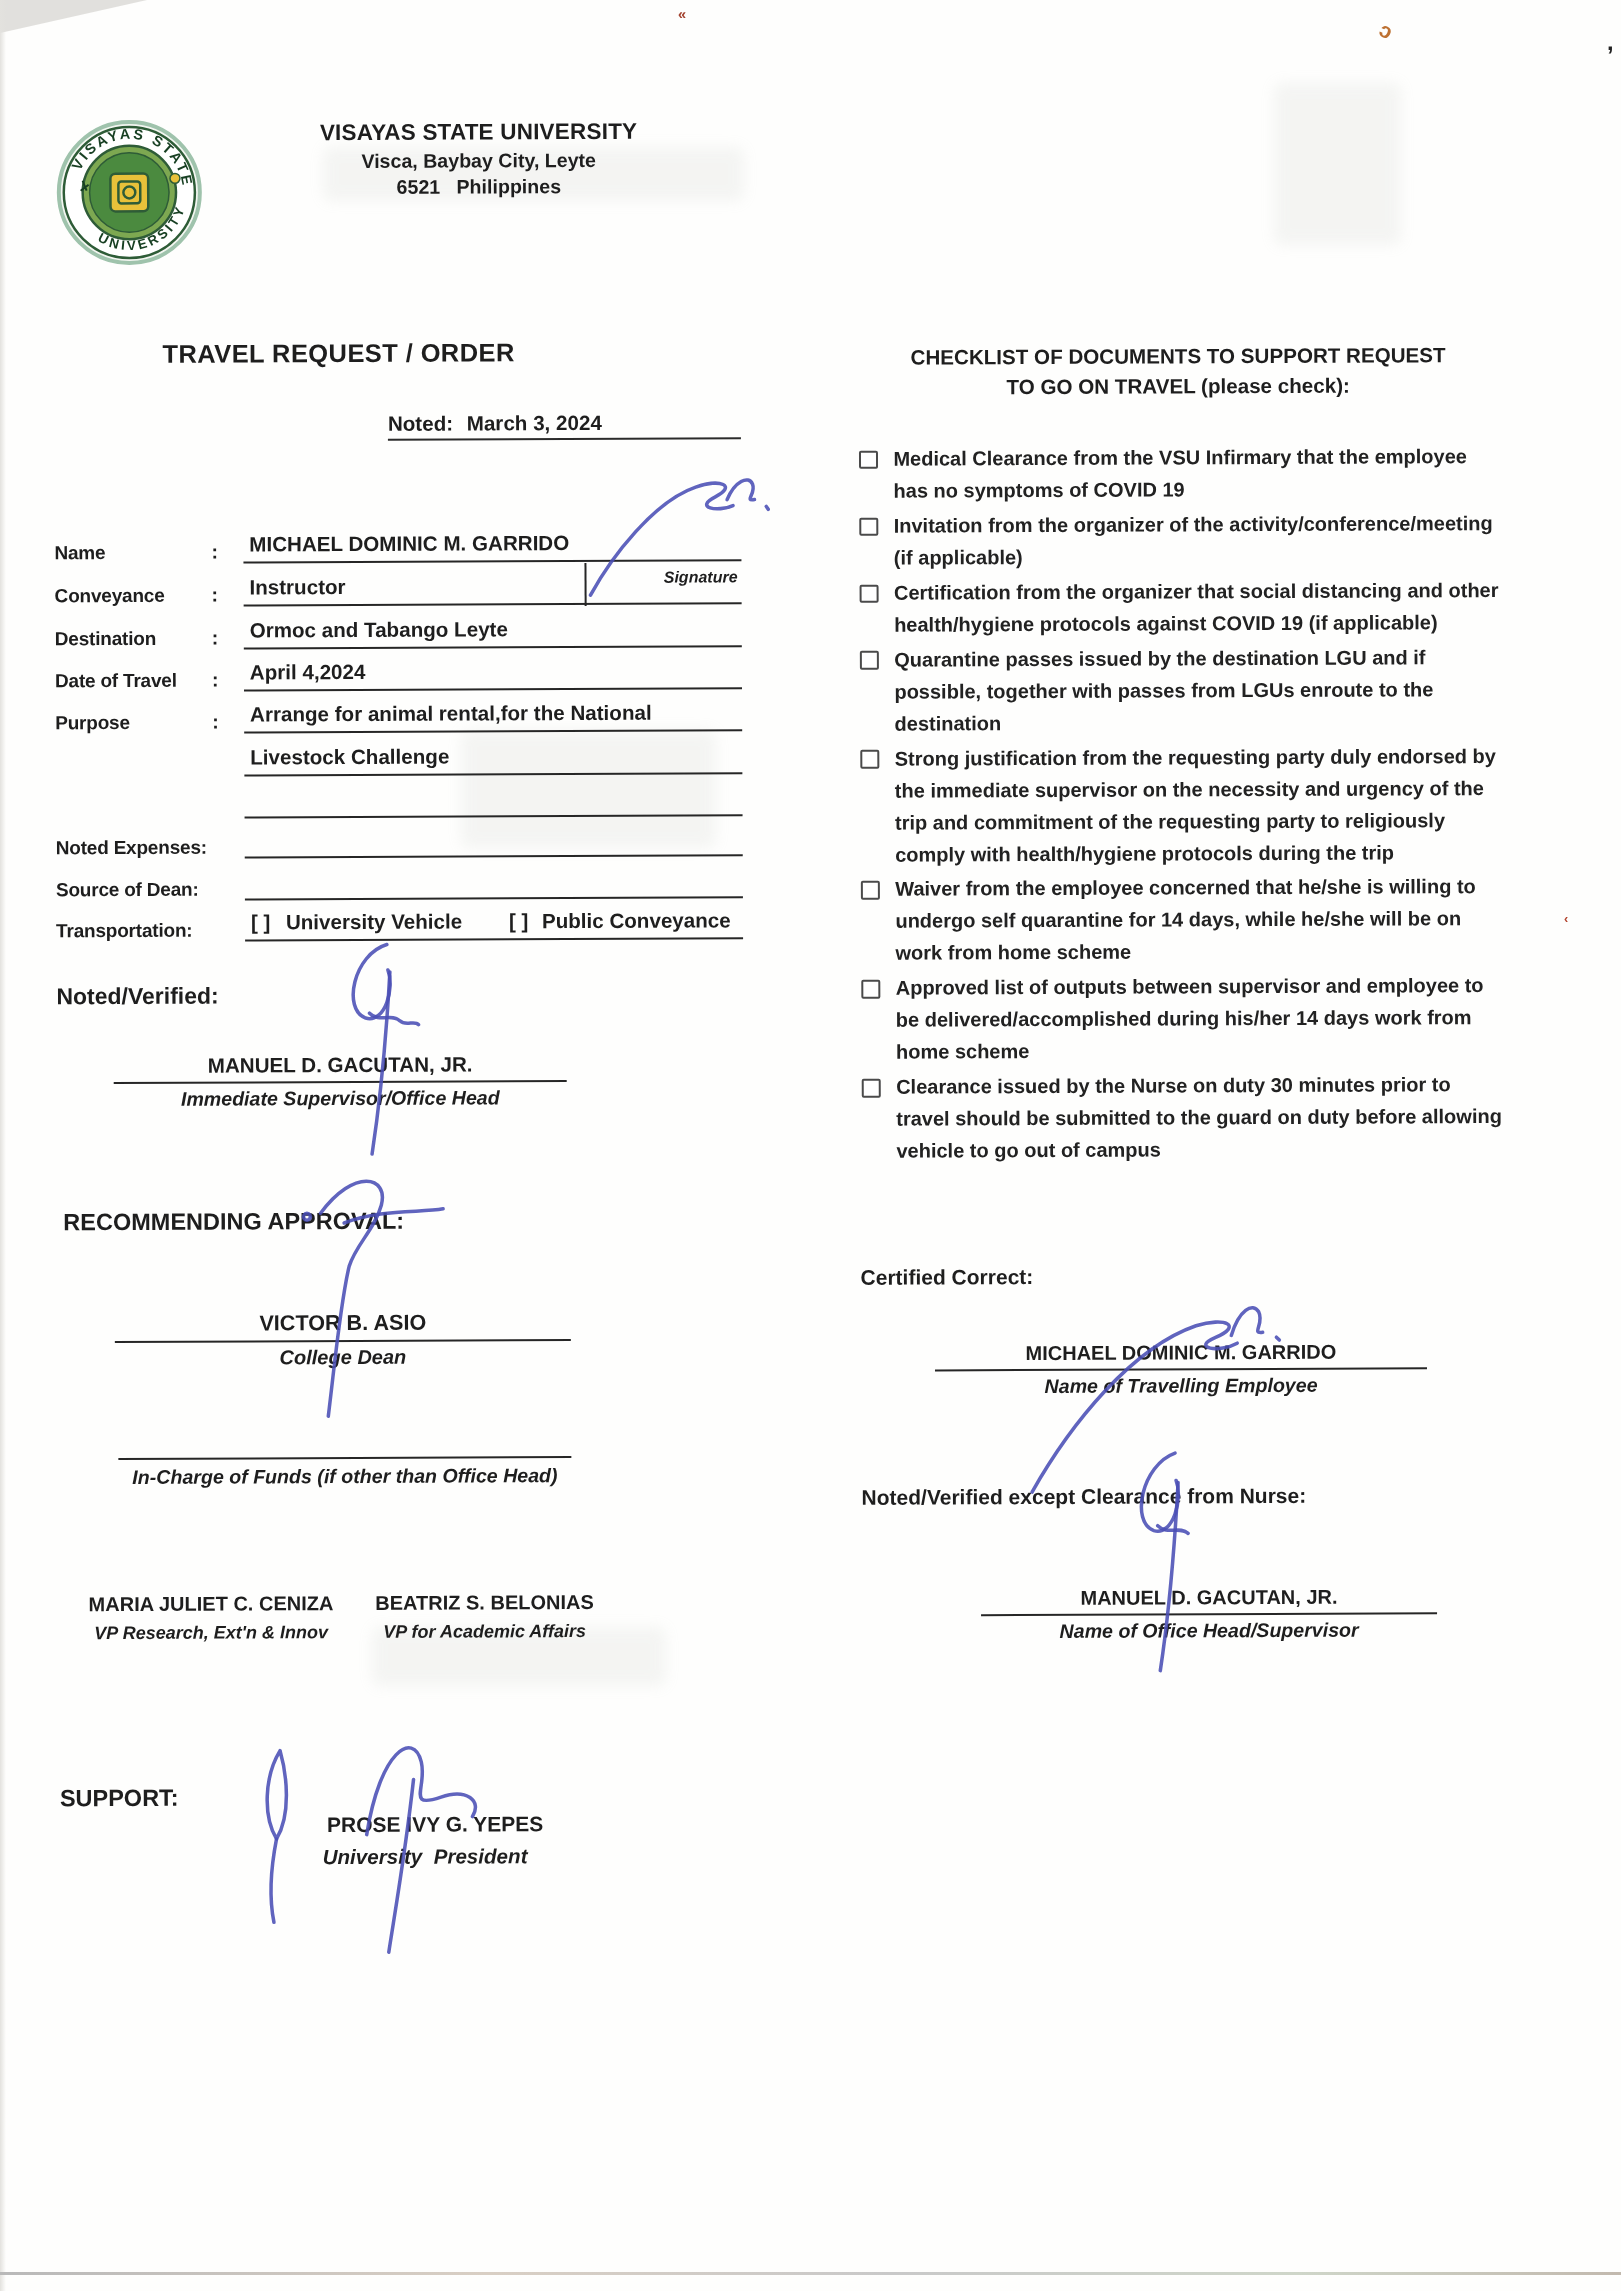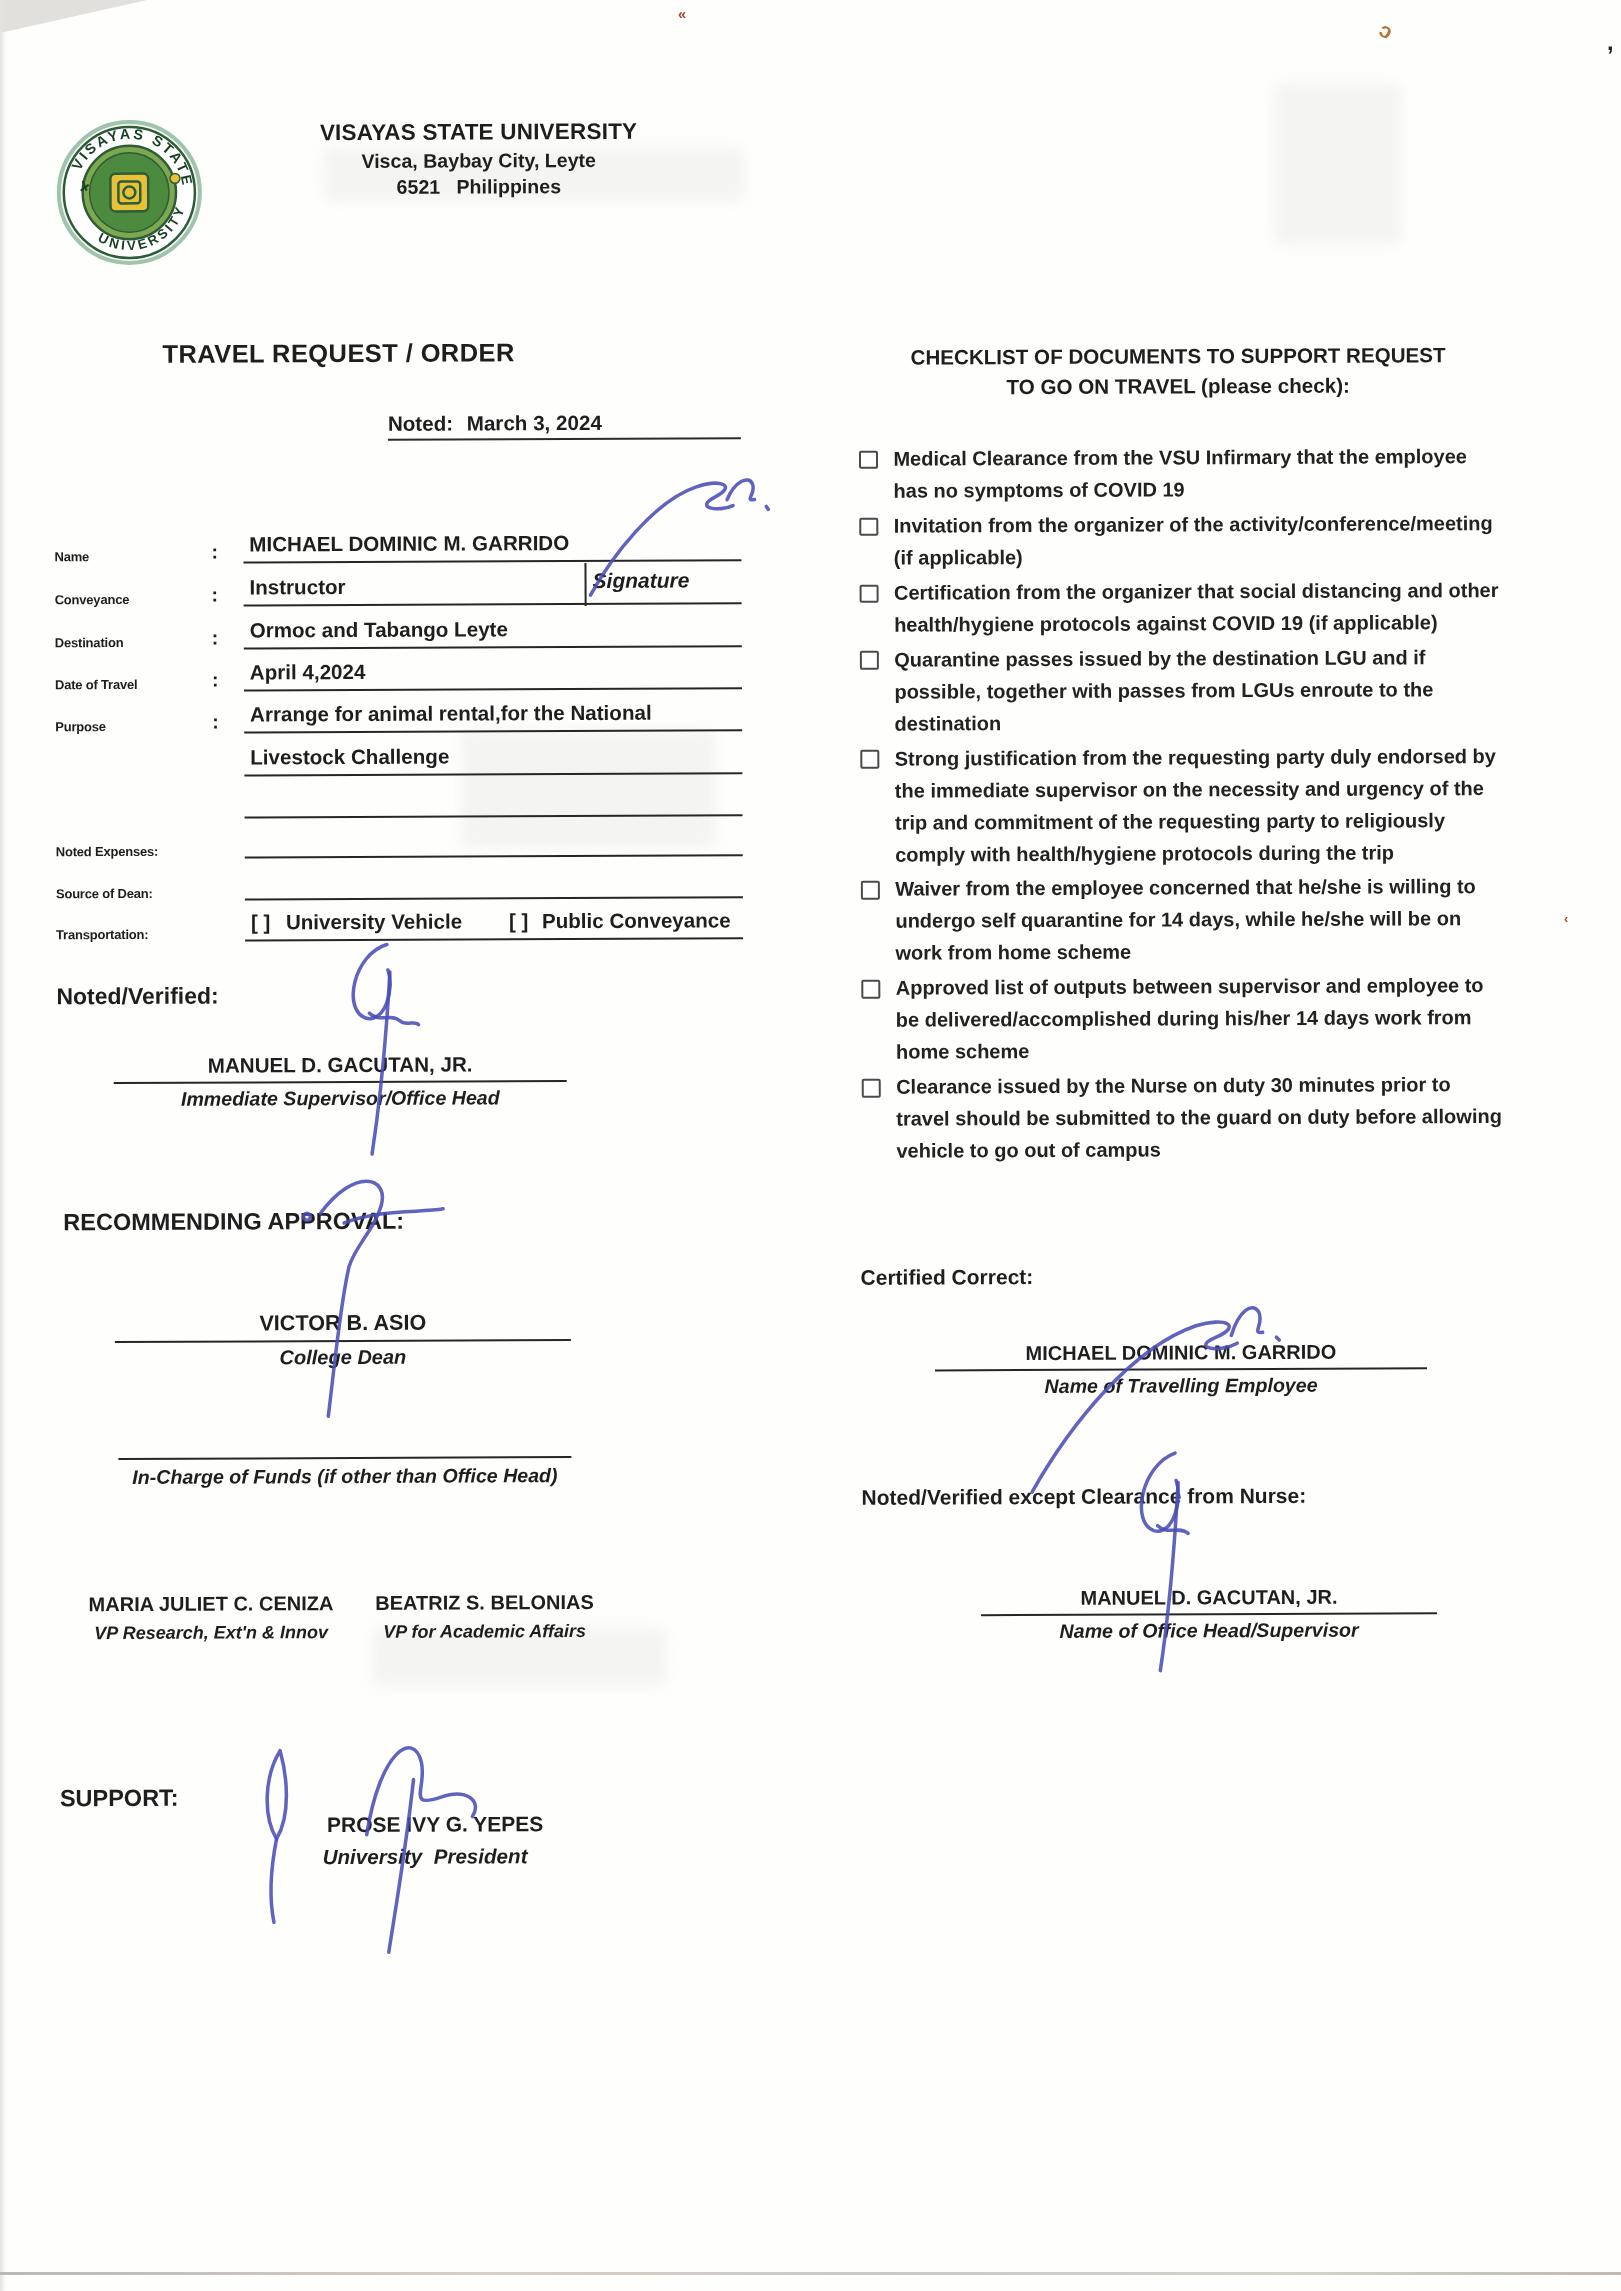--- a/index.html
+++ b/index.html
@@ -13,27 +13,27 @@
   .uni-block{left:247px;top:118px;width:470px;text-align:center;}
   .uni-name{font-size:22.5px;font-weight:bold;letter-spacing:0.2px;}
   .uni-addr{font-size:19.6px;font-weight:bold;margin-top:3.9px;}
   .uni-addr2{font-size:19.6px;font-weight:bold;margin-top:2.9px;white-space:pre;}
   .doc-title{left:165px;top:337px;font-size:25.5px;font-weight:bold;letter-spacing:0.4px;}
   .date-row{left:390px;top:410px;width:353px;border-bottom:2.5px solid #2b2b2b;
     padding-bottom:2.9px;font-size:20.6px;font-weight:bold;}
   .date-row .dv{margin-left:13.7px;}
   
   .frow{left:56px;width:687px;display:flex;align-items:flex-end;font-size:19.6px;font-weight:bold;}
-  .flabel{width:157px;flex:0 0 auto;font-size:13px;letter-spacing:-0.2px;}
+  .flabel{width:157px;flex:0 0 auto;font-size:19px;letter-spacing:-0.2px;}
   .flabel.wide{width:189px;}
   .fcolon{width:32px;flex:0 0 auto;text-align:left;}
   .fval{flex:1;border-bottom:2.5px solid #262626;font-size:20.6px;padding:0 0 2px 5.9px;
     min-height:27.4px;white-space:nowrap;}
   .sig-divider{left:586px;top:562px;width:0;height:43px;border-left:2.5px solid #262626;}
-  .sig-label{left:594px;top:568px;width:145px;text-align:left;font-size:21px;
+  .sig-label{left:594px;top:568px;width:145px;text-align:right;font-size:16px;
     font-weight:bold;font-style:italic;}
   
   .lbl{font-weight:bold;}
   .sigblock{text-align:center;}
   .sigblock .nm{font-weight:bold;border-bottom:2.5px solid #262626;padding-bottom:3.9px;}
   .sigblock .tt{font-weight:bold;font-style:italic;margin-top:3.9px;}
   .rule-top{border-top:2.5px solid #262626;}
   
   .chk-title{left:861px;top:343px;width:639px;text-align:center;font-size:20.6px;
     font-weight:bold;line-height:30px;}

